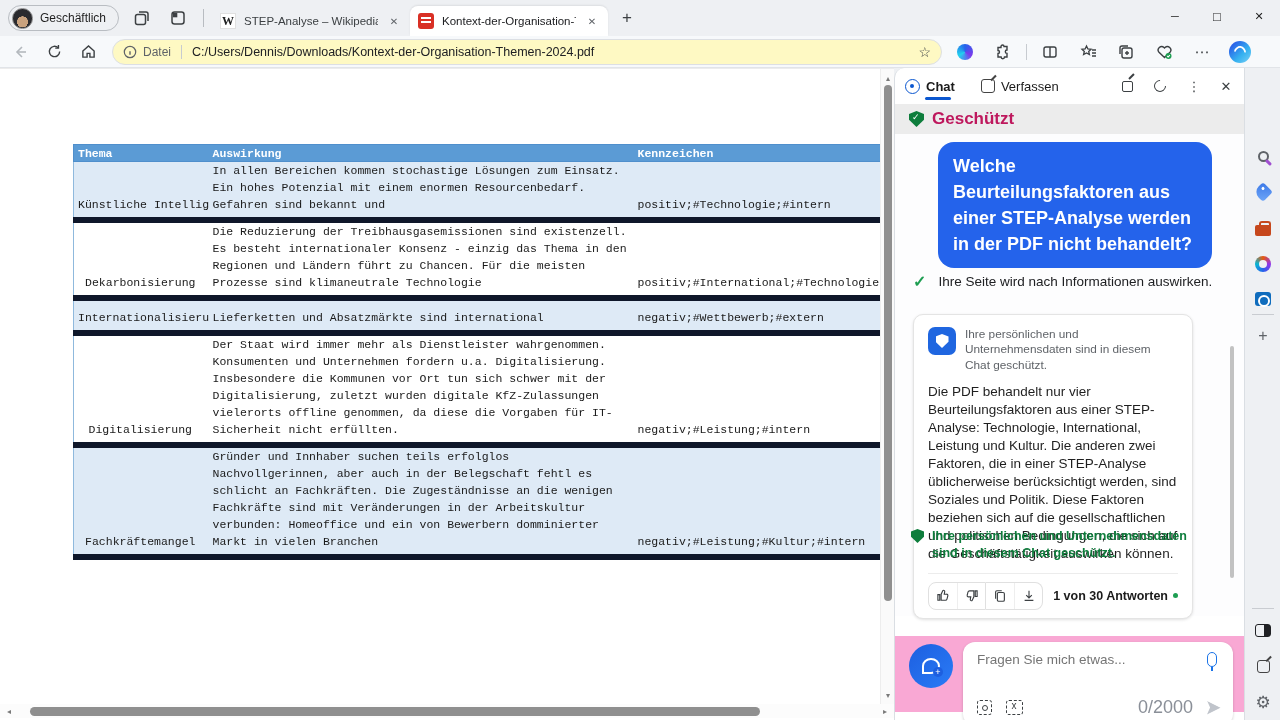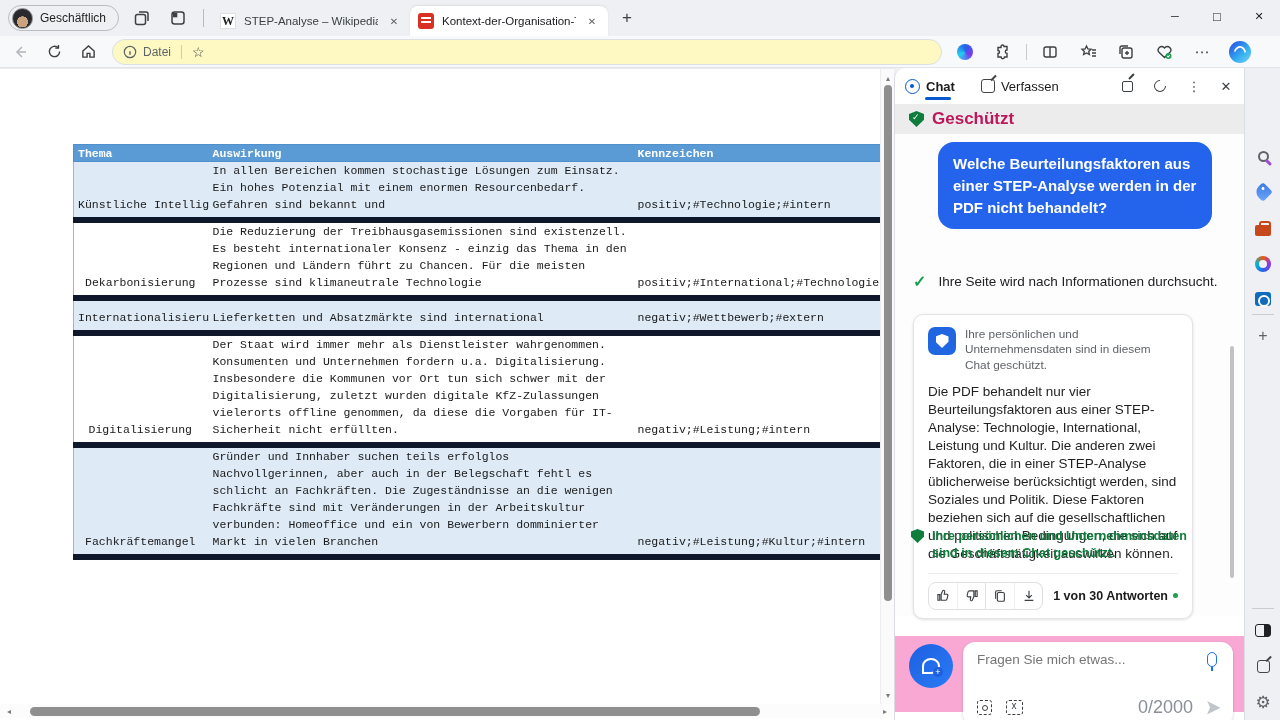--- a/index.html
+++ b/index.html
@@ -93,21 +93,21 @@
   .ext-ic { width:11px; height:11px; border:1.5px solid #3c4043; border-radius:2px; position:relative; }
   .ext-ic::after { content:""; position:absolute; right:-4px; top:-4px; width:7px; height:2px; background:#3c4043; transform:rotate(-45deg); transform-origin:left center; }
   .refresh-ic { width:12px; height:12px; border:1.5px solid #3c4043; border-radius:50%; border-top-color:transparent; position:relative; transform:rotate(45deg); }
 
   .sb-banner { height:30px; background:#ececec; display:flex; align-items:center; gap:8px; padding:0 14px; }
   .shield-green { width:15px; height:16px; background:#0e7d3c; clip-path:polygon(50% 0,100% 18%,100% 55%,50% 100%,0 55%,0 18%); position:relative; }
   .shield-green::after { content:"\2713"; position:absolute; left:3px; top:1px; color:#fff; font-size:9px; }
   .sb-banner .txt { font-size:17px; font-weight:bold; color:#be185d; }
 
   .sb-chat { position:relative; height:482px; background:#fdfdfe; }
-  .user-bubble { position:absolute; right:32px; top:8px; width:274px; background:#2463eb; color:#ffffff; border-radius:16px; padding:11px 15px; font-size:15px; font-weight:600; line-height:1.45; }
+  .user-bubble { position:absolute; right:32px; top:8px; width:274px; background:#2463eb; color:#ffffff; border-radius:16px; padding:11px 15px; font-size:18px; font-weight:600; line-height:1.45; }
   .status-row { position:absolute; left:18px; top:138px; display:flex; align-items:center; gap:12px; }
   .check-ic { color:#1e9e52; font-size:16px; font-weight:bold; }
   .check-ic::before { content:"\2713"; }
   .status-row .txt { font-size:13.5px; color:#202124; }
 
   .answer-card { position:absolute; left:18px; top:180px; width:280px; background:#ffffff; border:1px solid #e4e4e4; border-radius:10px; box-shadow:0 1px 3px rgba(0,0,0,.12); padding:12px 14px 8px 14px; }
   .card-cap { display:flex; gap:9px; margin-bottom:10px; }
   .shield-app { flex:0 0 28px; width:28px; height:28px; border-radius:7px; background:#1f66e0; display:flex; align-items:center; justify-content:center; }
   .shield-app .sh { width:13px; height:14px; background:#fff; clip-path:polygon(50% 0,100% 18%,100% 55%,50% 100%,0 55%,0 18%); position:relative; }
   .card-cap .txt { font-size:11.8px; color:#5f6368; line-height:1.3; }
@@ -229,20 +229,21 @@
           <path d="M2 7.5 8 2l6 5.5V14H9.5v-4h-3v4H2z" fill="none" stroke="#3c4043" stroke-width="1.5"></path>
         </svg>
     </div>
     <div class="addressbar">
       <svg class="s" width="14" height="14" viewBox="0 0 16 16">
           <circle cx="8" cy="8" r="6.5" fill="none" stroke="#5f6368" stroke-width="1.4"></circle>
           <path d="M8 7v4M8 5v.2" stroke="#5f6368" stroke-width="1.6"></path>
         </svg>
       <span class="addr-label">Datei</span>
       <div class="addr-sep"></div>
+      <span class="addr-url">C:/Users/Dennis/Downloads/Kontext-der-Organisation-Themen-2024.pdf</span>
       <span class="addr-star"></span>
     </div>
     <div class="tb-icon">
       <div style="width:16px;height:16px;border-radius:50%;background:conic-gradient(#2563eb,#7c3aed,#22d3ee,#2563eb);"></div>
     </div>
     <div class="tb-icon">
       <svg class="s" width="16" height="16" viewBox="0 0 16 16">
           <path d="M6 2.5a1.5 1.5 0 0 1 3 0H12v3.5a1.7 1.7 0 0 0 0 3.4V13H9.5a1.7 1.7 0 0 1-3.4 0H3V9.5a1.5 1.5 0 0 0 0-3V3.5h3z" fill="none" stroke="#3c4043" stroke-width="1.4"></path>
         </svg>
     </div>
@@ -359,21 +360,21 @@
       <div class="sb-banner">
         <div class="shield-green"></div>
         <span class="txt">Geschützt</span>
       </div>
 
       <div class="sb-chat">
         <div class="user-bubble">Welche Beurteilungsfaktoren aus einer STEP-Analyse werden in der PDF nicht behandelt?</div>
 
         <div class="status-row">
           <span class="check-ic"></span>
-          <span class="txt">Ihre Seite wird nach Informationen durchsucht.</span>
+          <span class="txt">Ihre Seite wird nach Informationen auswirken.</span>
         </div>
 
         <div class="answer-card">
           <div class="card-cap">
             <div class="shield-app">
                 <div class="sh"></div>
               </div>
             <div class="txt">Ihre persönlichen und Unternehmensdaten sind in diesem Chat geschützt.</div>
           </div>
           <div class="card-body">Die PDF behandelt nur vier Beurteilungsfaktoren aus einer STEP-Analyse: Technologie, International, Leistung und Kultur. Die anderen zwei Faktoren, die in einer STEP-Analyse üblicherweise berücksichtigt werden, sind Soziales und Politik. Diese Faktoren beziehen sich auf die gesellschaftlichen und politischen Bedingungen, die sich auf die Geschäftstätigkeit auswirken können.</div>

